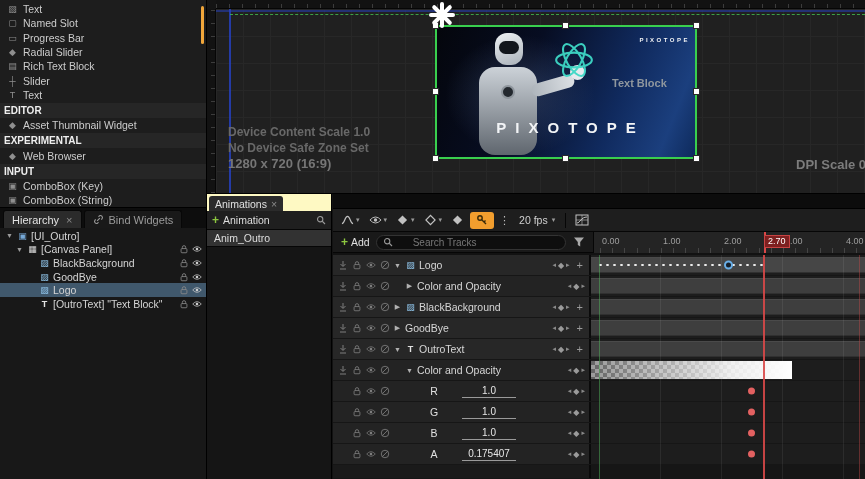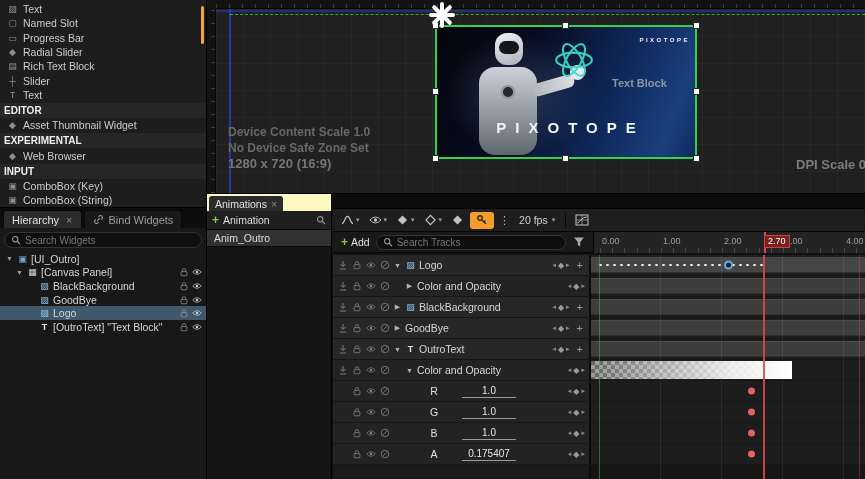--- a/index.html
+++ b/index.html
@@ -87,21 +87,21 @@
 .tbb{height:18px;display:flex;align-items:center;gap:2px;padding:0 3px;border-radius:2px;color:#b0b0b0}
 .tbb .ic{width:13px;height:12px;color:#c2c2c2}
 .car{font-size:7px;color:#9a9a9a}
 .autokey{width:24px;height:17px;background:#f29e2e;border-radius:3px;display:flex;align-items:center;justify-content:center}
 .autokey .ic{color:#3a2a08;width:12px;height:12px}
 .dots{font-size:11px;color:#bfbfbf;padding:0 2px}
 .fps{display:flex;align-items:center;gap:4px;color:#d0d0d0;font-size:10.5px;padding:0 4px}
 .sep{width:1px;height:15px;background:#060606;margin:0 3px}
 .seq-head{height:21px;position:relative;background:#191919;border-bottom:1px solid #060606;display:flex;align-items:center;padding-left:8px;gap:6px}
 .addtrack{display:flex;align-items:center;gap:3px;color:#e0e0e0;font-size:10.5px}
-.t-search{width:190px;height:15px;display:flex;align-items:center;gap:4px;background:#0e0e0e;border:1px solid #333;border-radius:8px;padding:0 6px}
+.t-search{width:190px;height:15px;display:flex;align-items:center;gap:20px;background:#0e0e0e;border:1px solid #333;border-radius:8px;padding:0 6px}
 .funnel{width:14px;height:12px;color:#a8a8a8}
 .ruler{position:absolute;left:260px;top:0;right:0;height:21px;background-color:#242424;border-left:1px solid #060606;
   background-image:repeating-linear-gradient(90deg,#454545 0 1px,transparent 1px 12.2px);background-size:100% 5px;background-position:6px 100%;background-repeat:no-repeat}
 .tick{position:absolute;top:4px;font-size:9px;color:#9f9f9f}
 .rline{position:absolute;left:170px;top:0;bottom:0;width:2px;background:#d84848}
 .ph-flag{position:absolute;left:170px;top:3px;height:13px;padding:0 3px;background:#7d2020;border:1px solid #c94343;color:#fff;font-size:9px;line-height:11px;z-index:9}
 .tracks{position:absolute;top:61px;left:0;right:0;bottom:0;background:#161616;overflow:hidden}
 .t-row{height:20px;margin-bottom:1px;position:relative;display:flex}
 .t-name{width:258px;flex:none;display:flex;align-items:center;background:#272727;border-right:2px solid #0a0a0a;padding-left:5px;gap:3px;font-size:10.5px;color:#d6d6d6}
 .t-row.child .t-name{background:#232323}
@@ -248,26 +248,20 @@
         <span>Hierarchy</span>
         <span class="x">×</span>
       </div>
       <div class="tab inactive">
         <svg class="ic">
             <use href="#i-link"></use>
           </svg>
         <span>Bind Widgets</span>
       </div>
     </div>
-    <div class="h-search">
-      <svg class="ic" style="width:10px;height:10px">
-          <use href="#i-search"></use>
-        </svg>
-      <input placeholder="Search Widgets" style="">
-    </div>
     <div class="tree">
       <div class="tree-row">
         <span class="exp">▼</span>
         <span class="t-ico c-root">▣</span>
         <span>[UI_Outro]</span>
       </div>
       <div class="tree-row d1">
         <span class="exp">▼</span>
         <span class="t-ico c-canvas">▦</span>
         <span>[Canvas Panel]</span>

